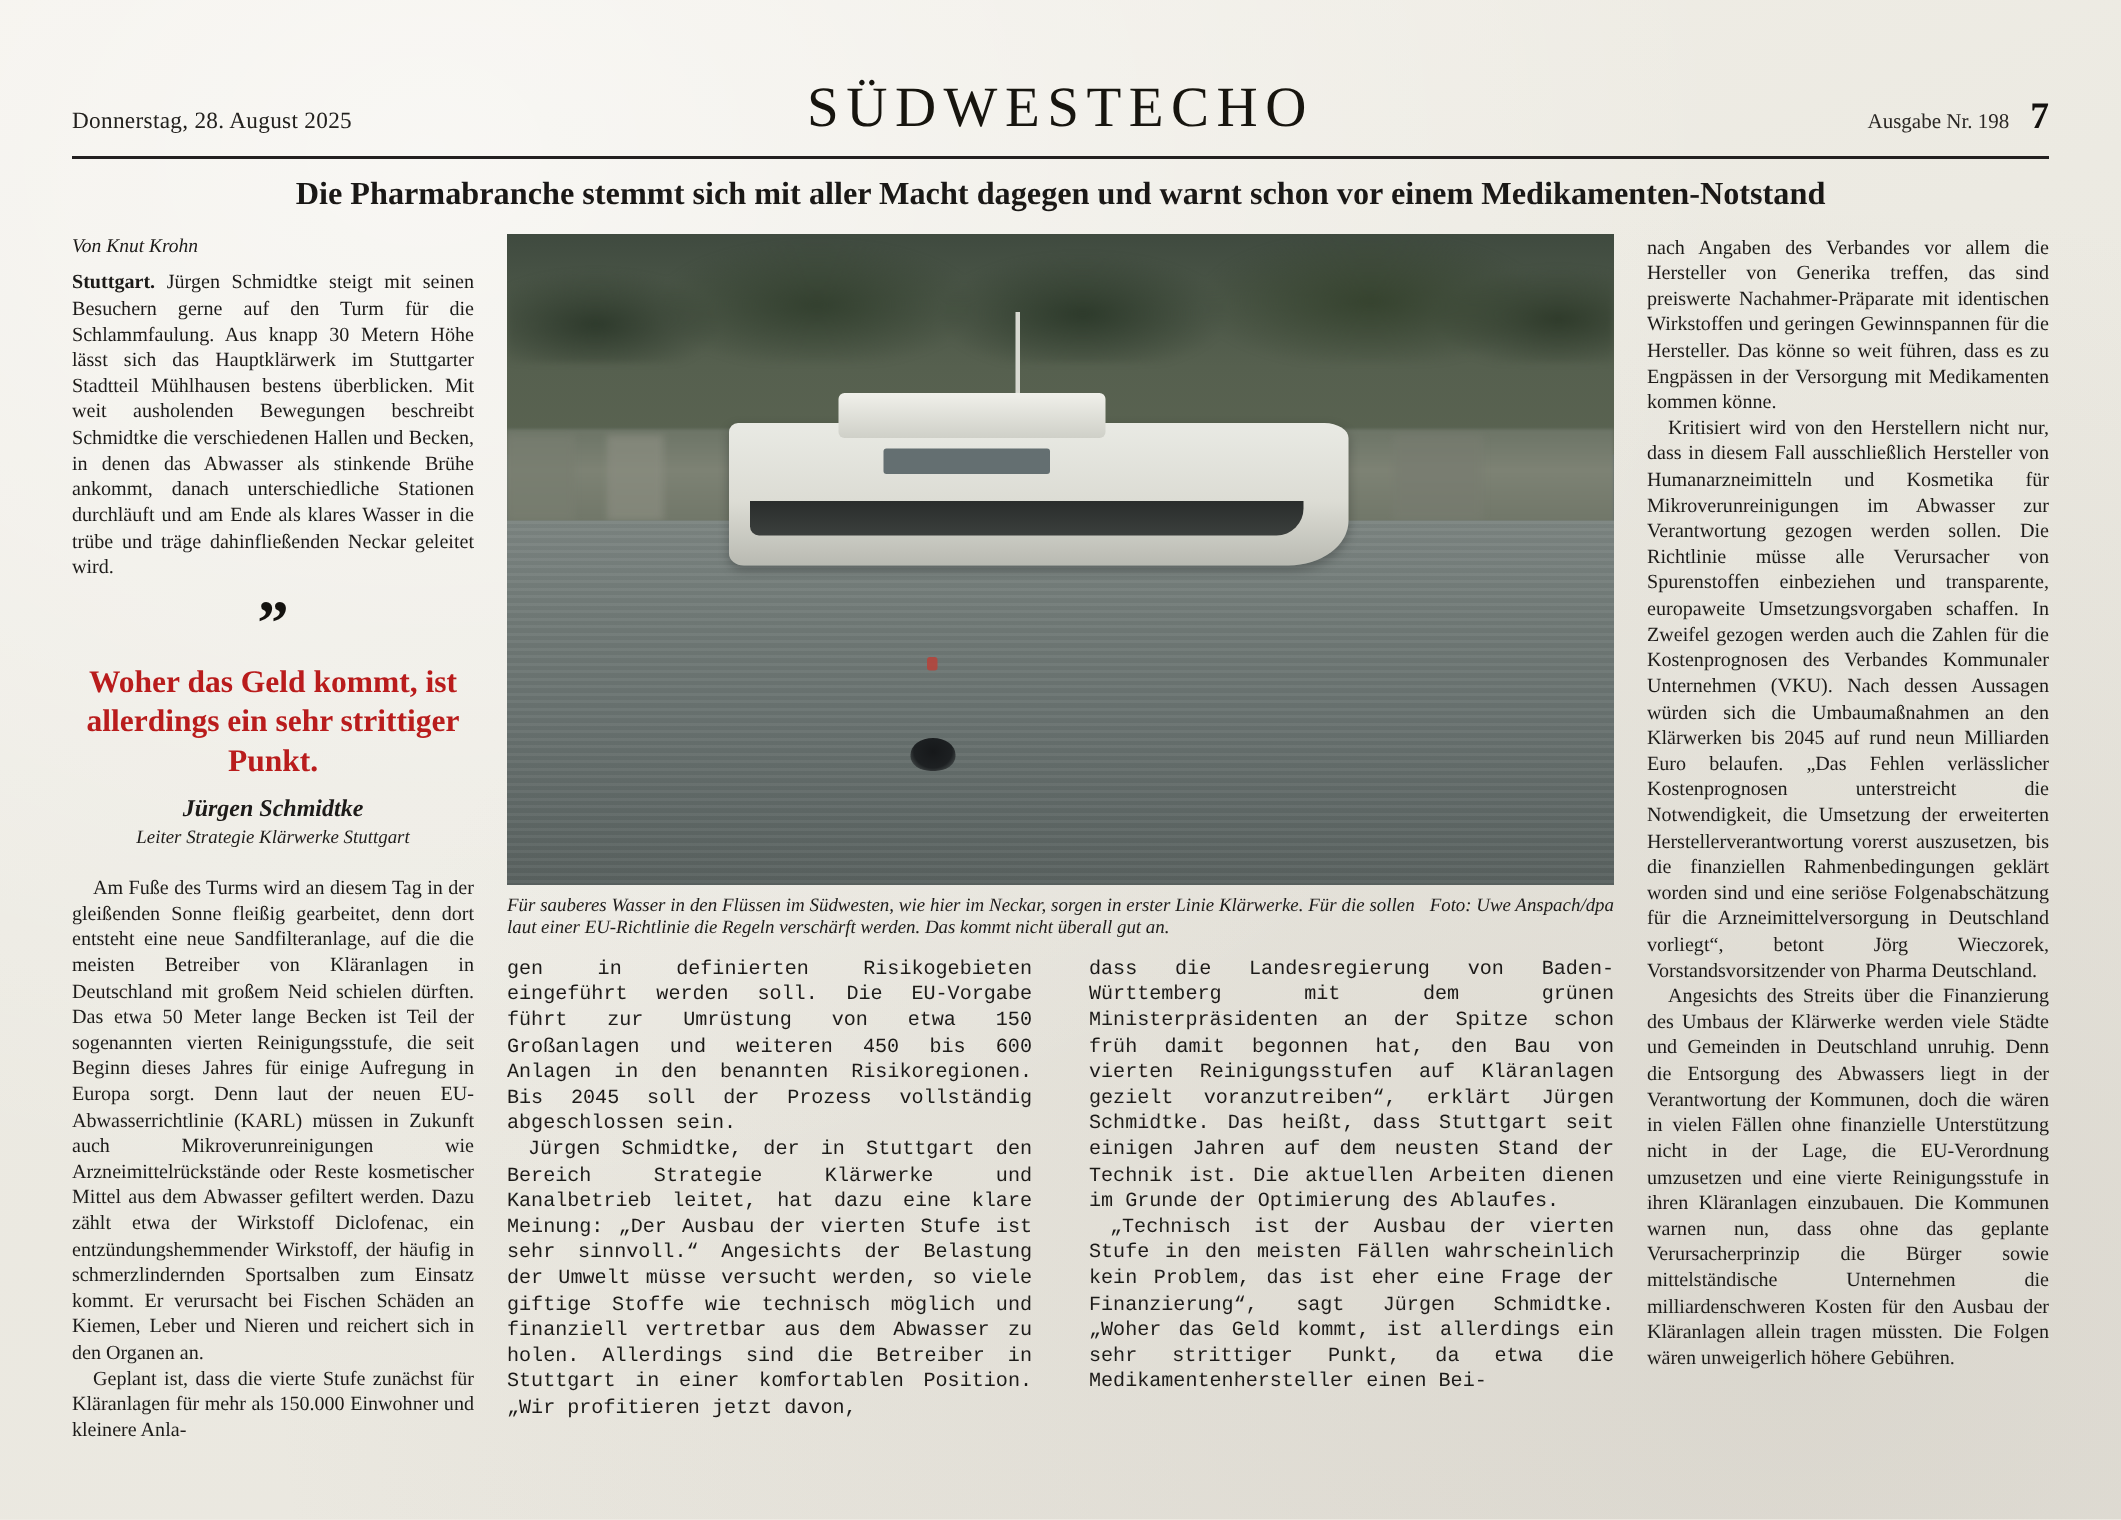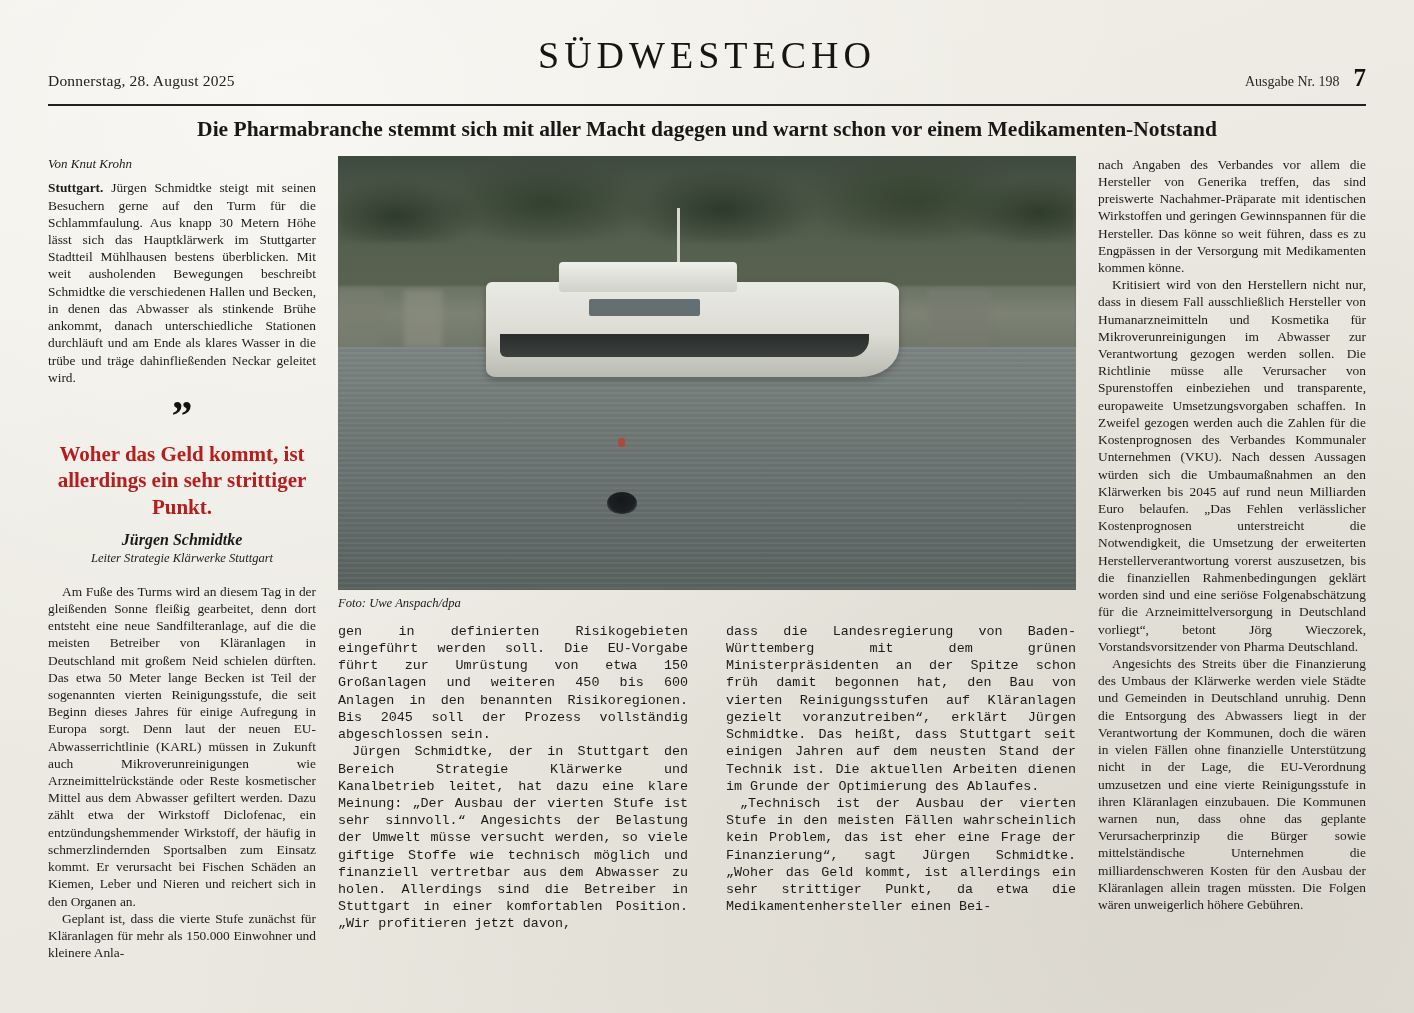--- a/index.html
+++ b/index.html
@@ -50,21 +50,21 @@
   }
   .masthead-title {
     position: absolute;
     left: 0; right: 0;
     text-align: center;
     font-family: "Liberation Serif", serif;
     font-size: 38px;
     letter-spacing: 5px;
     font-weight: 400;
     color: #17150f;
-    bottom: 19px;
+    bottom: 2px;
   }
   .masthead-right {
     display: flex;
     align-items: baseline;
     gap: 14px;
     padding-bottom: 6px;
     justify-content: space-between;
   }
   .masthead-issue {
     font-size: 14px;
@@ -340,20 +340,21 @@
         <div class="ph-water"></div>
         <div class="ph-mast"></div>
         <div class="ph-boat"></div>
         <div class="ph-boat-cabin"></div>
         <div class="ph-boat-window"></div>
         <div class="ph-boat-dark"></div>
         <div class="ph-buoy"></div>
         <div class="ph-swimmer"></div>
       </div>
       <div class="photo-caption">
+        <span class="caption-text">Für sauberes Wasser in den Flüssen im Südwesten, wie hier im Neckar, sorgen in erster Linie Klärwerke. Für die sollen laut einer EU-Richtlinie die Regeln verschärft werden. Das kommt nicht überall gut an.</span>
         <span class="caption-credit">Foto: Uwe Anspach/dpa</span>
       </div>
 
       <div class="subcols">
         <div class="subcol">
           <p class="first">gen in definierten Risikogebieten eingeführt werden soll. Die EU-Vorgabe führt zur Umrüstung von etwa 150 Großanlagen und weiteren 450 bis 600 Anlagen in den benannten Risikoregionen. Bis 2045 soll der Prozess vollständig abgeschlossen sein.</p>
           <p>Jürgen Schmidtke, der in Stuttgart den Bereich Strategie Klärwerke und Kanalbetrieb leitet, hat dazu eine klare Meinung: „Der Ausbau der vierten Stufe ist sehr sinnvoll.“ Angesichts der Belastung der Umwelt müsse versucht werden, so viele giftige Stoffe wie technisch möglich und finanziell vertretbar aus dem Abwasser zu holen. Allerdings sind die Betreiber in Stuttgart in einer komfortablen Position. „Wir profitieren jetzt davon,</p>
         </div>
         <div class="subcol">
           <p class="first">dass die Landesregierung von Baden-Württemberg mit dem grünen Ministerpräsidenten an der Spitze schon früh damit begonnen hat, den Bau von vierten Reinigungsstufen auf Kläranlagen gezielt voranzutreiben“, erklärt Jürgen Schmidtke. Das heißt, dass Stuttgart seit einigen Jahren auf dem neusten Stand der Technik ist. Die aktuellen Arbeiten dienen im Grunde der Optimierung des Ablaufes.</p>

